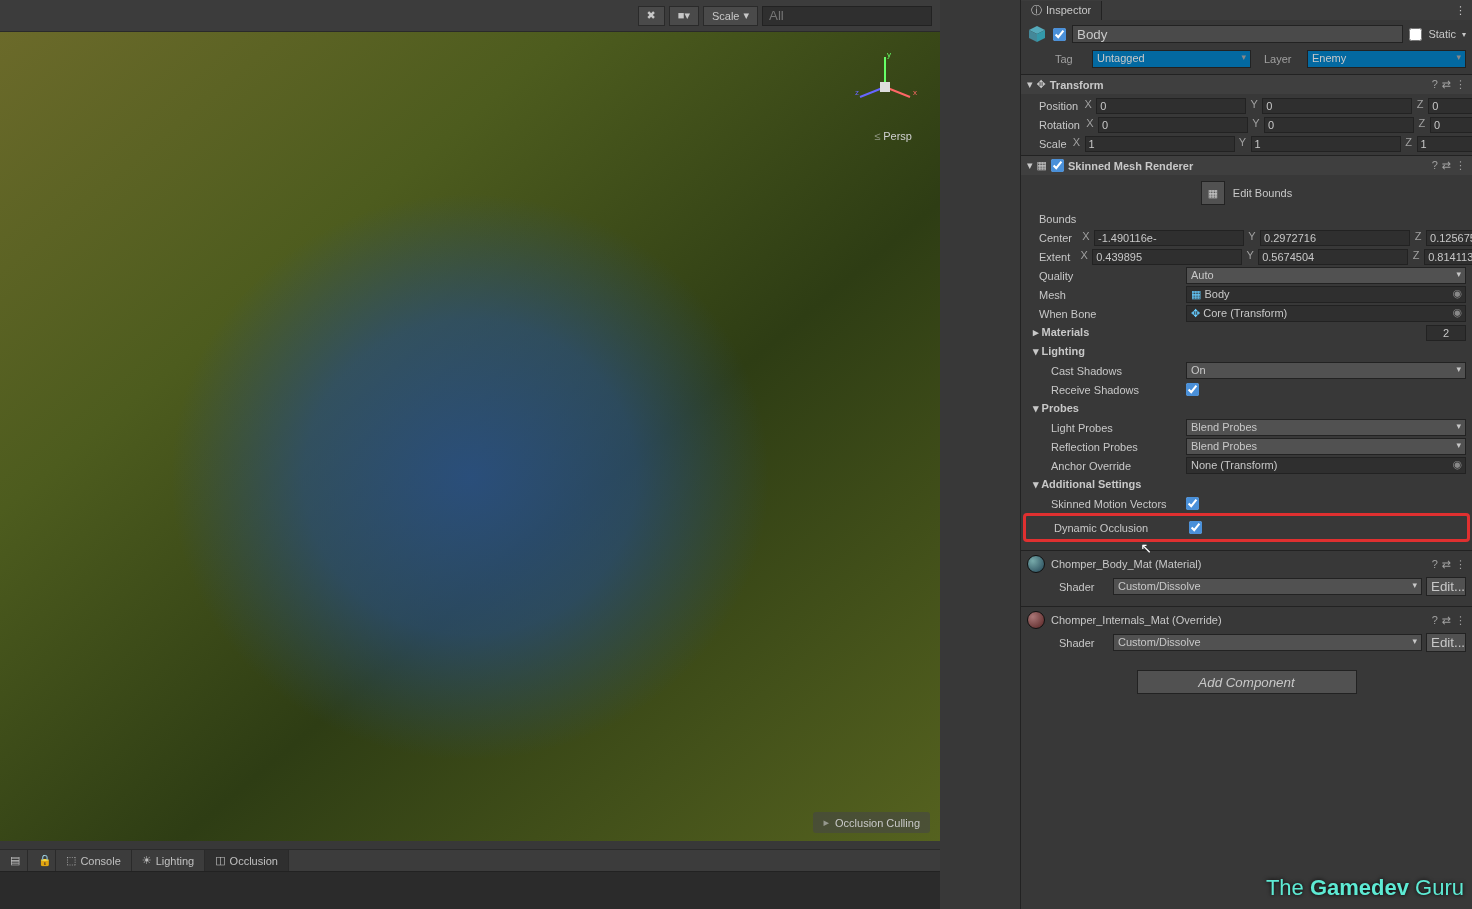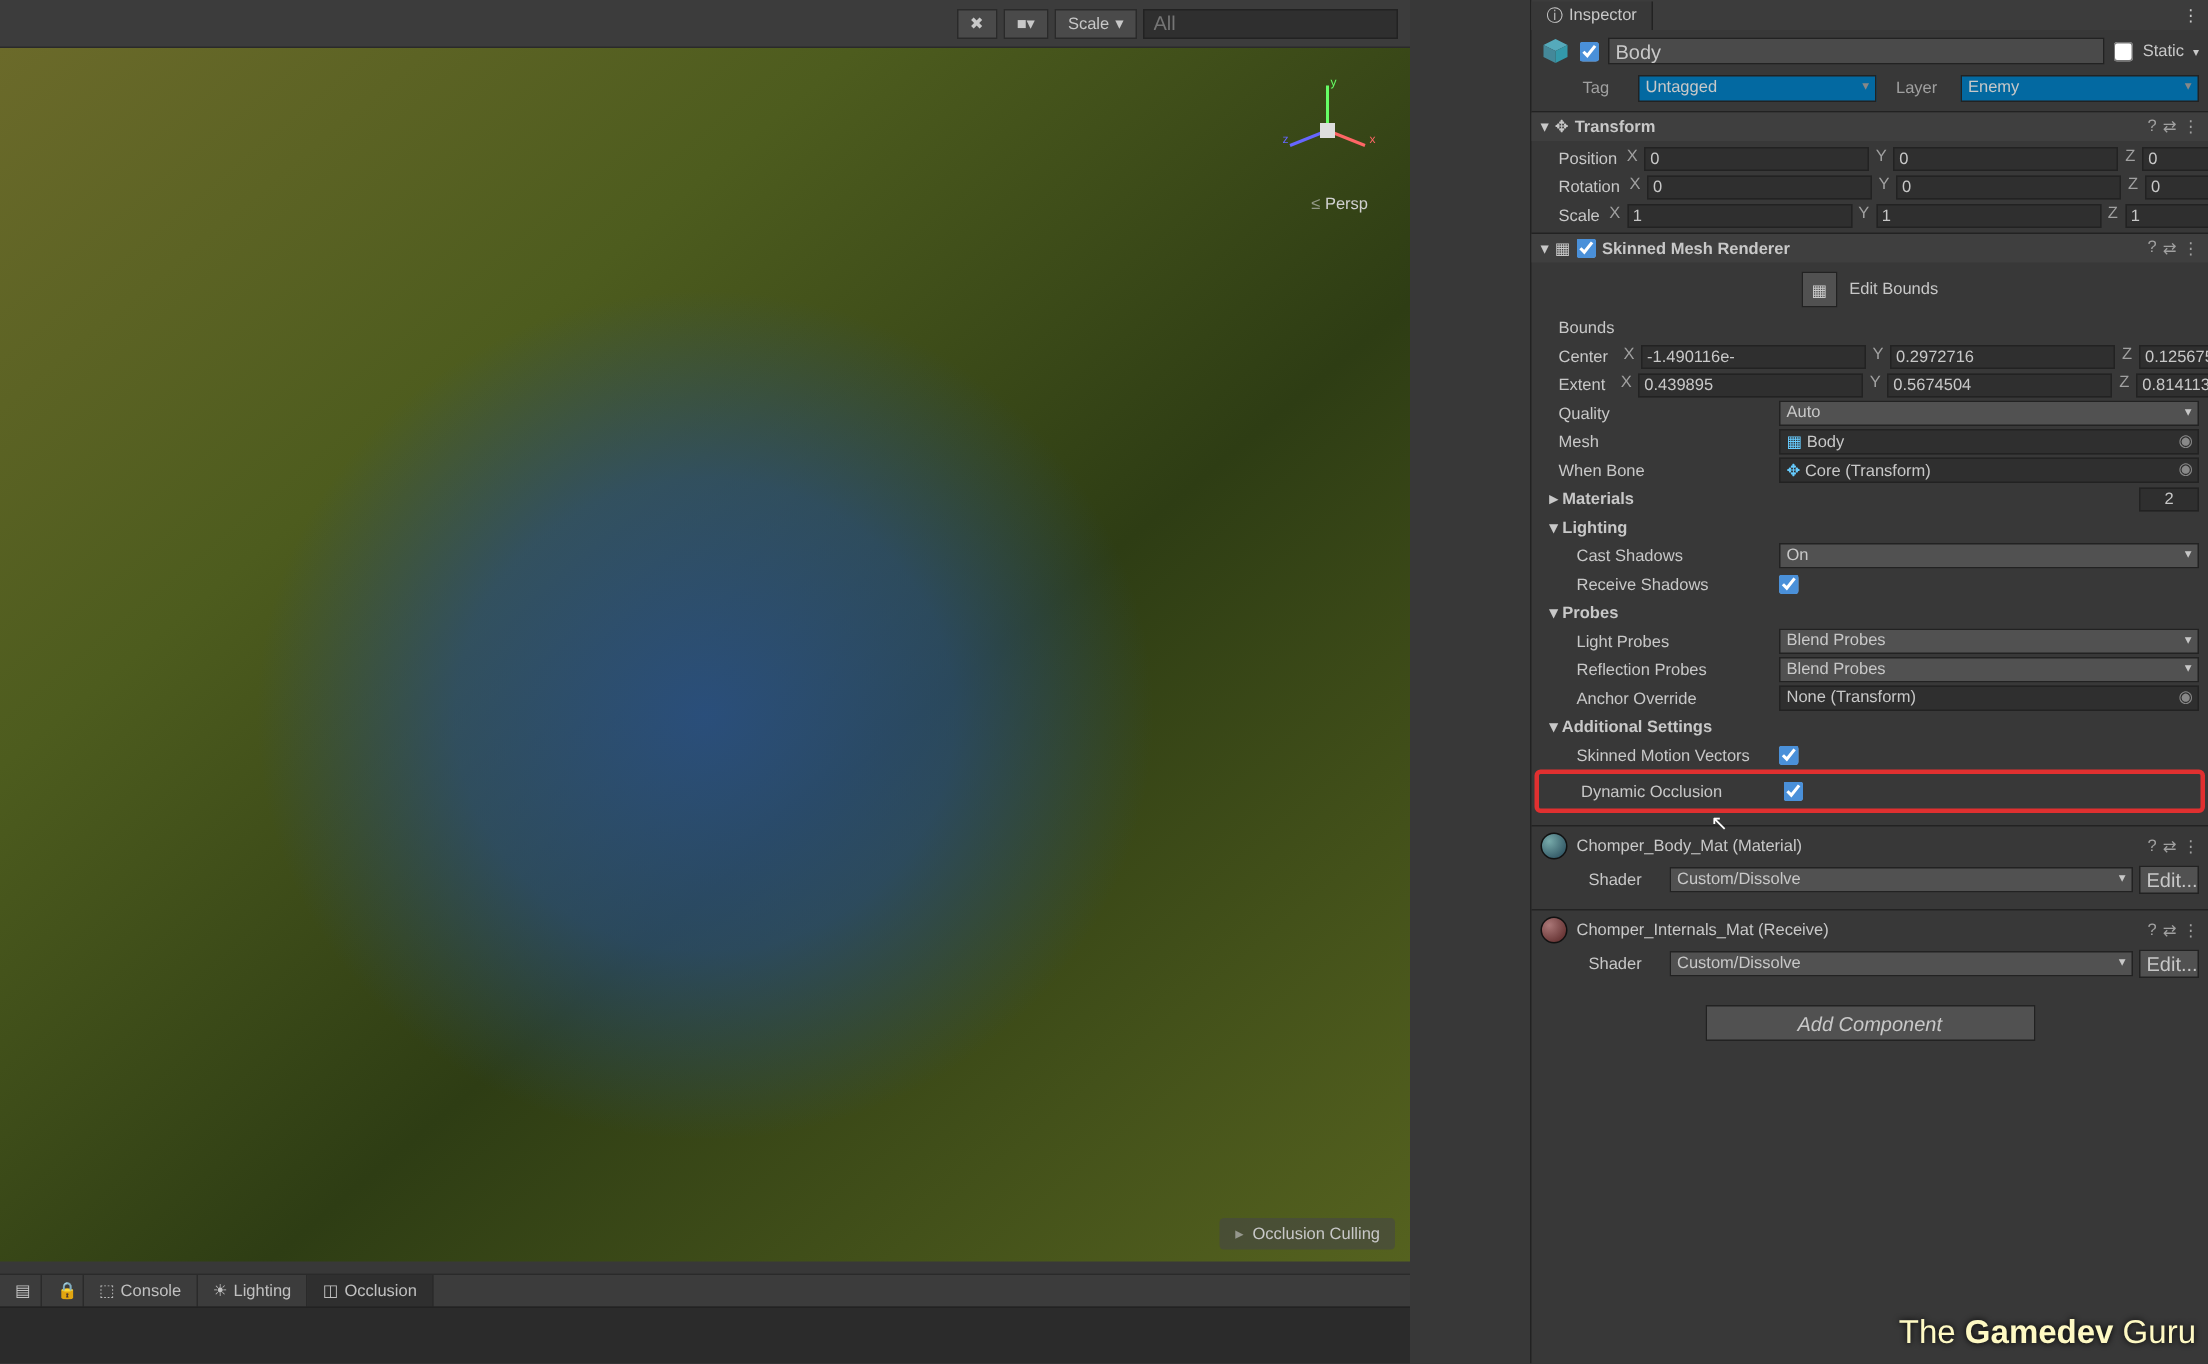--- a/index.html
+++ b/index.html
@@ -61,21 +61,21 @@
 
 .material-block { margin-top:6px; padding:2px 6px; border-top:1px solid #222; }
 .mat-head { display:flex; align-items:center; gap:6px; padding:2px 0; }
 .mat-sphere { width:18px; height:18px; border-radius:50%; background:radial-gradient(circle at 30% 30%,#7aa,#245); border:1px solid #111; }
 .shader-row { display:flex; align-items:center; gap:4px; padding:2px 0 2px 32px; }
 .shader-row label { width:50px; }
 .edit-btn { width:40px; background:#515151; border:1px solid #222; padding:1px 4px; color:#C8C8C8; }
 
 .add-component { margin:14px auto; width:220px; height:24px; background:#515151; border:1px solid #222; color:#C8C8C8; display:flex; align-items:center; justify-content:center;font-style:italic; }
 
-.watermark { position:absolute; bottom:8px; right:8px; font-family:Georgia,serif; font-size:22px; color:#fef9c3; text-shadow:0 0 4px #000; }
+.watermark { position:absolute; bottom:8px; right:8px; font-family:Georgia,serif; font-size:22px; color:#5eead4; text-shadow:0 0 4px #000; }
 .watermark .guru { font-weight:bold; }
 .cursor { position:absolute; top:540px; right:320px; color:#fff; font-size:14px; pointer-events:none; }
 </style>
 </head>
 <body>
 
 <div class="top-toolbar">
   <div class="btn">✖</div>
   <div class="btn">■▾</div>
   <div class="btn"><span>Scale</span> ▾</div>
@@ -303,21 +303,21 @@
     <div class="shader-row">
         <label>Shader</label>
         <div class="drop-wide">Custom/Dissolve</div>
         <button class="edit-btn">Edit...</button>
       </div>
   </div>
 
   <div class="material-block">
     <div class="mat-head">
         <div class="mat-sphere" style="background:radial-gradient(circle at 30% 30%,#a77,#522)"></div>
-        <span style="flex:1">Chomper_Internals_Mat (Receive)</span>
+        <span style="flex:1">Chomper_Internals_Mat (Override)</span>
         <div class="comp-icons">
           <span>?</span>
           <span>⇄</span>
           <span>⋮</span>
         </div>
       </div>
     <div class="shader-row">
         <label>Shader</label>
         <div class="drop-wide">Custom/Dissolve</div>
         <button class="edit-btn">Edit...</button>

